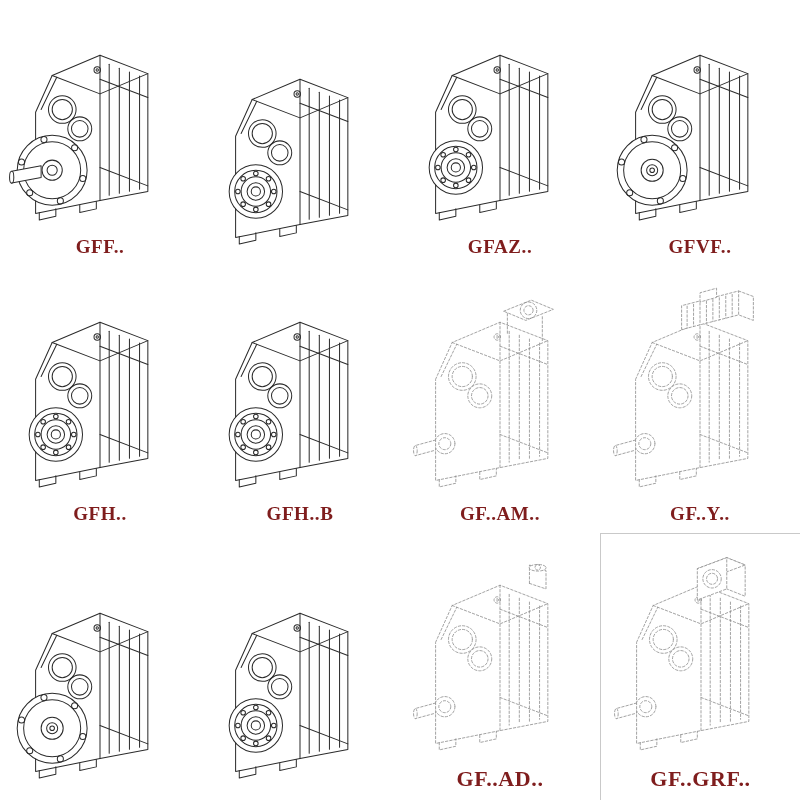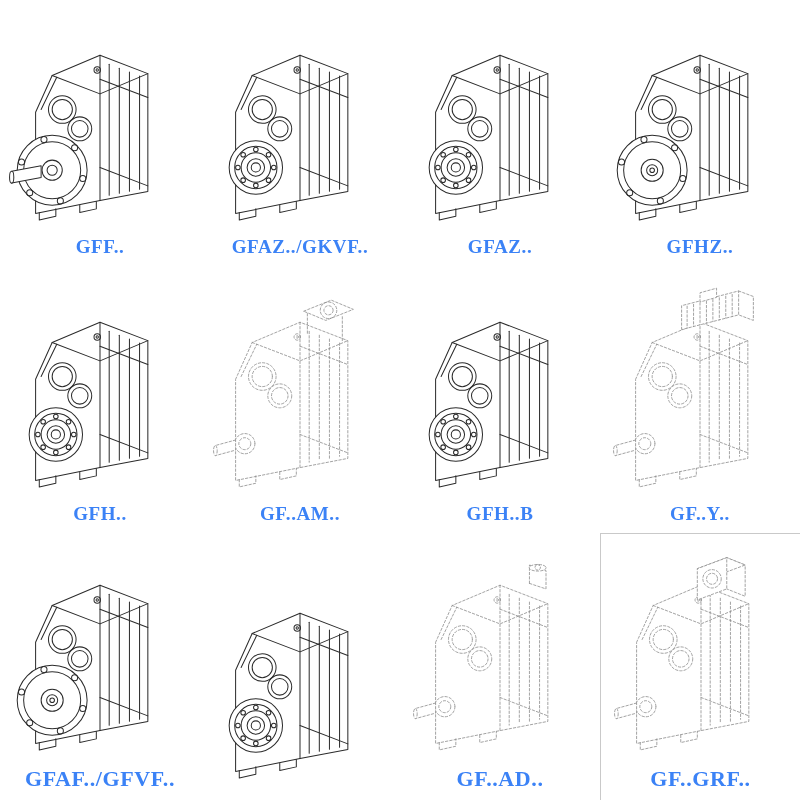--- a/index.html
+++ b/index.html
@@ -27,21 +27,21 @@
   .drawing {
     width: 184px;
     height: 214px;
     flex: 0 0 auto;
   }
   .drawing svg { display: block; width: 100%; height: 100%; }
   figcaption.model-label {
     font-weight: bold;
     font-size: 19px;
     letter-spacing: 0.6px;
-    color: #3b82f6;
+    color: #7f1d1d;
     margin-top: 2px;
     white-space: nowrap;
     text-align: right;
   }
   .cell:nth-child(n+9) figcaption.model-label { font-size: 22px; }
   .cell:nth-child(12) { border-left: 1px solid #c9c9c9; border-top: 1px solid #c9c9c9; }
 </style>
 </head>
 <body>
 
@@ -118,21 +118,20 @@
             <circle cx="65.8" cy="173.8" r="2.5" fill="none"></circle>
             <circle cx="52.0" cy="179.5" r="2.5" fill="none"></circle>
             <circle cx="38.2" cy="173.8" r="2.5" fill="none"></circle>
             <circle cx="32.5" cy="160.0" r="2.5" fill="none"></circle>
             <circle cx="38.2" cy="146.2" r="2.5" fill="none"></circle>
             <circle cx="52.0" cy="140.5" r="2.5" fill="none"></circle>
             <circle cx="65.8" cy="146.2" r="2.5" fill="none"></circle>
           </g>
         </svg>
       </div>
-    <figcaption class="model-label">GFAZ../GKVF..</figcaption>
   </figure>
 
   <figure class="cell">
     <div class="drawing">
         <svg viewBox="0 0 200 232" xmlns="http://www.w3.org/2000/svg">
           <g stroke="#2b2b2b" stroke-width="1.1" stroke-linejoin="round" stroke-linecap="round" fill="none">
             <path d="M30,100 L48,60 L100,38 L152,58 L152,186 L100,196 L30,210 Z" fill="#fff"></path>
             <path d="M100,38 L100,196" fill="none"></path>
             <path d="M48,60 L100,80 L152,58" fill="none"></path>
             <path d="M36,97 L53,62" fill="none"></path>
@@ -198,21 +197,21 @@
             <circle cx="23.6" cy="187.4" r="3.3" fill="none"></circle>
             <circle cx="14.7" cy="154.1" r="3.3" fill="none"></circle>
             <circle cx="39.1" cy="129.7" r="3.3" fill="none"></circle>
             <circle cx="72.4" cy="138.6" r="3.3" fill="none"></circle>
             <circle cx="48.0" cy="163.0" r="12" fill="none"></circle>
             <circle cx="48.0" cy="163.0" r="6" fill="none"></circle>
             <circle cx="48.0" cy="163.0" r="2.5" fill="none"></circle>
           </g>
         </svg>
       </div>
-    <figcaption class="model-label">GFHZ..</figcaption>
+    <figcaption class="model-label">GFVF..</figcaption>
   </figure>
 
   <figure class="cell">
     <div class="drawing">
         <svg viewBox="0 0 200 232" xmlns="http://www.w3.org/2000/svg">
           <g stroke="#2b2b2b" stroke-width="1.1" stroke-linejoin="round" stroke-linecap="round" fill="none">
             <path d="M30,100 L48,60 L100,38 L152,58 L152,186 L100,196 L30,210 Z" fill="#fff"></path>
             <path d="M100,38 L100,196" fill="none"></path>
             <path d="M48,60 L100,80 L152,58" fill="none"></path>
             <path d="M36,97 L53,62" fill="none"></path>
@@ -245,57 +244,20 @@
             <circle cx="65.8" cy="146.2" r="2.5" fill="none"></circle>
           </g>
         </svg>
       </div>
     <figcaption class="model-label">GFH..</figcaption>
   </figure>
 
   <figure class="cell">
     <div class="drawing">
         <svg viewBox="0 0 200 232" xmlns="http://www.w3.org/2000/svg">
-          <g stroke="#8f8f8f" stroke-width="0.9" stroke-dasharray="2.6 2.1" stroke-linejoin="round" stroke-linecap="round" fill="none">
-            <path d="M30,100 L48,60 L100,38 L152,58 L152,186 L100,196 L30,210 Z" fill="#fff"></path>
-            <path d="M100,38 L100,196" fill="none"></path>
-            <path d="M48,60 L100,80 L152,58" fill="none"></path>
-            <path d="M36,97 L53,62" fill="none"></path>
-            <path d="M110,47.9 L110,190.1" fill="none"></path>
-            <path d="M121,52.1 L121,188.0" fill="none"></path>
-            <path d="M132,56.3 L132,185.9" fill="none"></path>
-            <path d="M143,60.6 L143,183.7" fill="none"></path>
-            <path d="M100,64 L152,84" fill="none"></path>
-            <path d="M100,160 L152,180" fill="none"></path>
-            <path d="M34,209 L34,217 L52,213 L52,205" fill="none"></path>
-            <path d="M78,201 L78,209 L96,205 L96,197" fill="none"></path>
-            <circle cx="97.0" cy="54.0" r="3.5" fill="none"></circle>
-            <circle cx="97.0" cy="54.0" r="1.3" fill="none"></circle>
-            <circle cx="59.0" cy="97.0" r="15" fill="none"></circle>
-            <circle cx="59.0" cy="97.0" r="11" fill="none"></circle>
-            <circle cx="78.0" cy="118.0" r="13" fill="none"></circle>
-            <circle cx="78.0" cy="118.0" r="9" fill="none"></circle>
-            <circle cx="40.0" cy="170.0" r="11" fill="#fff"></circle>
-            <circle cx="40.0" cy="170.0" r="6.5" fill="none"></circle>
-            <path d="M30,166 L8,172 L8,183 L30,177 Z" fill="#fff"></path>
-            <ellipse cx="8" cy="177.5" rx="2" ry="5.5" fill="#fff"></ellipse>
-            <path d="M108,50 L108,26" fill="none"></path>
-            <path d="M146,58 L146,32" fill="none"></path>
-            <path d="M104,26 L134,14 L158,24 L128,36 Z" fill="#fff"></path>
-            <circle cx="131.0" cy="25.0" r="9" fill="none"></circle>
-            <circle cx="131.0" cy="25.0" r="5" fill="none"></circle>
-          </g>
-        </svg>
-      </div>
-    <figcaption class="model-label">GF..AM..</figcaption>
-  </figure>
-
-  <figure class="cell">
-    <div class="drawing">
-        <svg viewBox="0 0 200 232" xmlns="http://www.w3.org/2000/svg">
           <g stroke="#2b2b2b" stroke-width="1.1" stroke-linejoin="round" stroke-linecap="round" fill="none">
             <path d="M30,100 L48,60 L100,38 L152,58 L152,186 L100,196 L30,210 Z" fill="#fff"></path>
             <path d="M100,38 L100,196" fill="none"></path>
             <path d="M48,60 L100,80 L152,58" fill="none"></path>
             <path d="M36,97 L53,62" fill="none"></path>
             <path d="M110,47.9 L110,190.1" fill="none"></path>
             <path d="M121,52.1 L121,188.0" fill="none"></path>
             <path d="M132,56.3 L132,185.9" fill="none"></path>
             <path d="M143,60.6 L143,183.7" fill="none"></path>
             <path d="M100,64 L152,84" fill="none"></path>
@@ -318,20 +280,57 @@
             <circle cx="52.0" cy="179.5" r="2.5" fill="none"></circle>
             <circle cx="38.2" cy="173.8" r="2.5" fill="none"></circle>
             <circle cx="32.5" cy="160.0" r="2.5" fill="none"></circle>
             <circle cx="38.2" cy="146.2" r="2.5" fill="none"></circle>
             <circle cx="52.0" cy="140.5" r="2.5" fill="none"></circle>
             <circle cx="65.8" cy="146.2" r="2.5" fill="none"></circle>
           </g>
         </svg>
       </div>
     <figcaption class="model-label">GFH..B</figcaption>
+  </figure>
+
+  <figure class="cell">
+    <div class="drawing">
+        <svg viewBox="0 0 200 232" xmlns="http://www.w3.org/2000/svg">
+          <g stroke="#8f8f8f" stroke-width="0.9" stroke-dasharray="2.6 2.1" stroke-linejoin="round" stroke-linecap="round" fill="none">
+            <path d="M30,100 L48,60 L100,38 L152,58 L152,186 L100,196 L30,210 Z" fill="#fff"></path>
+            <path d="M100,38 L100,196" fill="none"></path>
+            <path d="M48,60 L100,80 L152,58" fill="none"></path>
+            <path d="M36,97 L53,62" fill="none"></path>
+            <path d="M110,47.9 L110,190.1" fill="none"></path>
+            <path d="M121,52.1 L121,188.0" fill="none"></path>
+            <path d="M132,56.3 L132,185.9" fill="none"></path>
+            <path d="M143,60.6 L143,183.7" fill="none"></path>
+            <path d="M100,64 L152,84" fill="none"></path>
+            <path d="M100,160 L152,180" fill="none"></path>
+            <path d="M34,209 L34,217 L52,213 L52,205" fill="none"></path>
+            <path d="M78,201 L78,209 L96,205 L96,197" fill="none"></path>
+            <circle cx="97.0" cy="54.0" r="3.5" fill="none"></circle>
+            <circle cx="97.0" cy="54.0" r="1.3" fill="none"></circle>
+            <circle cx="59.0" cy="97.0" r="15" fill="none"></circle>
+            <circle cx="59.0" cy="97.0" r="11" fill="none"></circle>
+            <circle cx="78.0" cy="118.0" r="13" fill="none"></circle>
+            <circle cx="78.0" cy="118.0" r="9" fill="none"></circle>
+            <circle cx="40.0" cy="170.0" r="11" fill="#fff"></circle>
+            <circle cx="40.0" cy="170.0" r="6.5" fill="none"></circle>
+            <path d="M30,166 L8,172 L8,183 L30,177 Z" fill="#fff"></path>
+            <ellipse cx="8" cy="177.5" rx="2" ry="5.5" fill="#fff"></ellipse>
+            <path d="M108,50 L108,26" fill="none"></path>
+            <path d="M146,58 L146,32" fill="none"></path>
+            <path d="M104,26 L134,14 L158,24 L128,36 Z" fill="#fff"></path>
+            <circle cx="131.0" cy="25.0" r="9" fill="none"></circle>
+            <circle cx="131.0" cy="25.0" r="5" fill="none"></circle>
+          </g>
+        </svg>
+      </div>
+    <figcaption class="model-label">GF..AM..</figcaption>
   </figure>
 
   <figure class="cell">
     <div class="drawing">
         <svg viewBox="0 0 200 232" xmlns="http://www.w3.org/2000/svg">
           <g stroke="#8f8f8f" stroke-width="0.9" stroke-dasharray="2.6 2.1" stroke-linejoin="round" stroke-linecap="round" fill="none">
             <path d="M30,100 L48,60 L100,38 L152,58 L152,186 L100,196 L30,210 Z" fill="#fff"></path>
             <path d="M100,38 L100,196" fill="none"></path>
             <path d="M48,60 L100,80 L152,58" fill="none"></path>
             <path d="M36,97 L53,62" fill="none"></path>
@@ -399,21 +398,20 @@
             <circle cx="23.6" cy="187.4" r="3.3" fill="none"></circle>
             <circle cx="14.7" cy="154.1" r="3.3" fill="none"></circle>
             <circle cx="39.1" cy="129.7" r="3.3" fill="none"></circle>
             <circle cx="72.4" cy="138.6" r="3.3" fill="none"></circle>
             <circle cx="48.0" cy="163.0" r="12" fill="none"></circle>
             <circle cx="48.0" cy="163.0" r="6" fill="none"></circle>
             <circle cx="48.0" cy="163.0" r="2.5" fill="none"></circle>
           </g>
         </svg>
       </div>
-    <figcaption class="model-label">GFAF../GFVF..</figcaption>
   </figure>
 
   <figure class="cell">
     <div class="drawing">
         <svg viewBox="0 0 200 232" xmlns="http://www.w3.org/2000/svg">
           <g stroke="#2b2b2b" stroke-width="1.1" stroke-linejoin="round" stroke-linecap="round" fill="none">
             <path d="M30,100 L48,60 L100,38 L152,58 L152,186 L100,196 L30,210 Z" fill="#fff"></path>
             <path d="M100,38 L100,196" fill="none"></path>
             <path d="M48,60 L100,80 L152,58" fill="none"></path>
             <path d="M36,97 L53,62" fill="none"></path>

